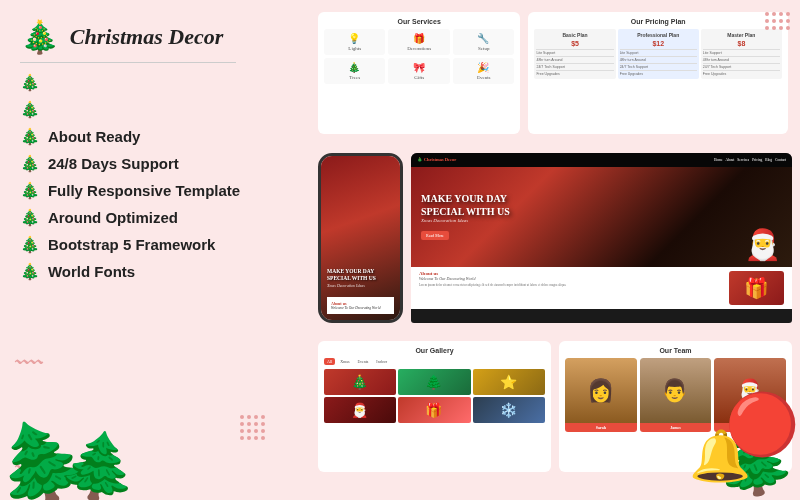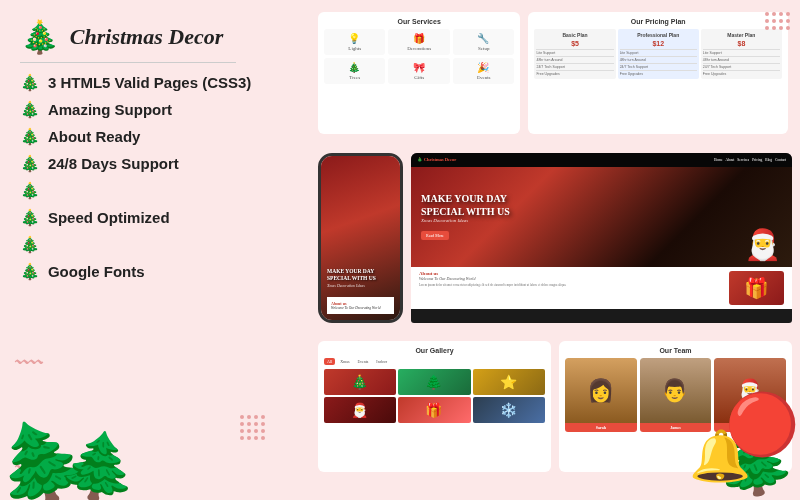--- a/index.html
+++ b/index.html
@@ -468,47 +468,47 @@
 
   <div class="brand">
     <span class="brand-tree">🎄</span>
     <span class="brand-title">Christmas Decor</span>
   </div>
   <hr class="brand-divider">
 
   <ul class="features-list" id="features-list">
   <li>
         <span class="ornament">🎄</span>
-        <span>3 HTML5 Valid Pages (CSS3)</span>
       </li>
       <li>
         <span class="ornament">🎄</span>
-        <span>Amazing Support</span>
       </li>
       <li>
         <span class="ornament">🎄</span>
         <span>About Ready</span>
       </li>
       <li>
         <span class="ornament">🎄</span>
         <span>24/8 Days Support</span>
       </li>
       <li>
         <span class="ornament">🎄</span>
+        <span>Fully Responsive Template</span>
       </li>
       <li>
         <span class="ornament">🎄</span>
-        <span>Speed Optimized</span>
+        <span>Around Optimized</span>
       </li>
       <li>
         <span class="ornament">🎄</span>
+        <span>Bootstrap 5 Framework</span>
       </li>
       <li>
         <span class="ornament">🎄</span>
-        <span>Google Fonts</span>
+        <span>World Fonts</span>
       </li>
     </ul>
 
   <div style="position:absolute; bottom:60px; left:240px;">
     <div class="dots-grid">
       <div class="dot"></div>
         <div class="dot"></div>
         <div class="dot"></div>
         <div class="dot"></div>
       <div class="dot"></div>

